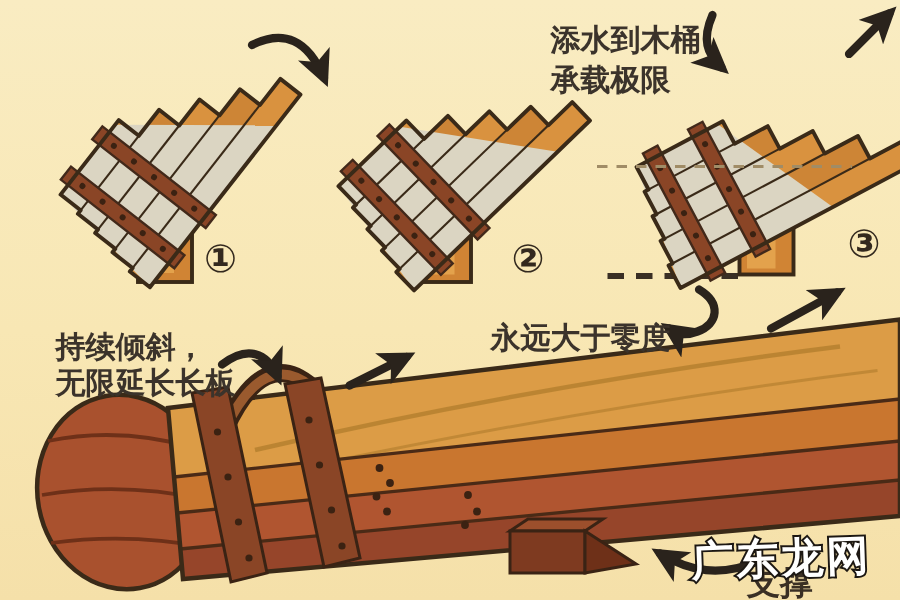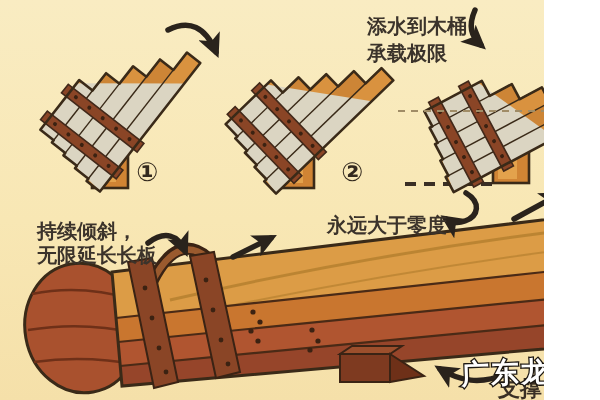--- a/index.html
+++ b/index.html
@@ -1,17 +1,17 @@
 <!DOCTYPE html>
 <html><head>
 <meta charset="utf-8">
 <style>
   html,body{margin:0;padding:0;}
   .stage{
-    width:544px;height:400px;position:relative;overflow:hidden;
+    width:600px;height:400px;position:relative;overflow:hidden;
     background:linear-gradient(180deg,#f9ecc2 0%, #f8e7b4 55%, #f5e0a9 100%);
     font-family:"DejaVu Sans",sans-serif;
   }
   svg{position:absolute;left:0;top:0;}
   text{font-family:"DejaVu Sans",sans-serif;}
   .anno{fill:#3b332b;font-size:20px;font-weight:700;}
   .step{fill:#33291e;font-size:26px;font-weight:700;text-anchor:middle;}
   .support-word{fill:#3a2f24;font-size:22px;font-weight:700;}
   .watermark{fill:#ffffff;stroke:#1c1712;stroke-width:2.6px;paint-order:stroke;
     font-size:28px;font-weight:700;letter-spacing:2px;}

